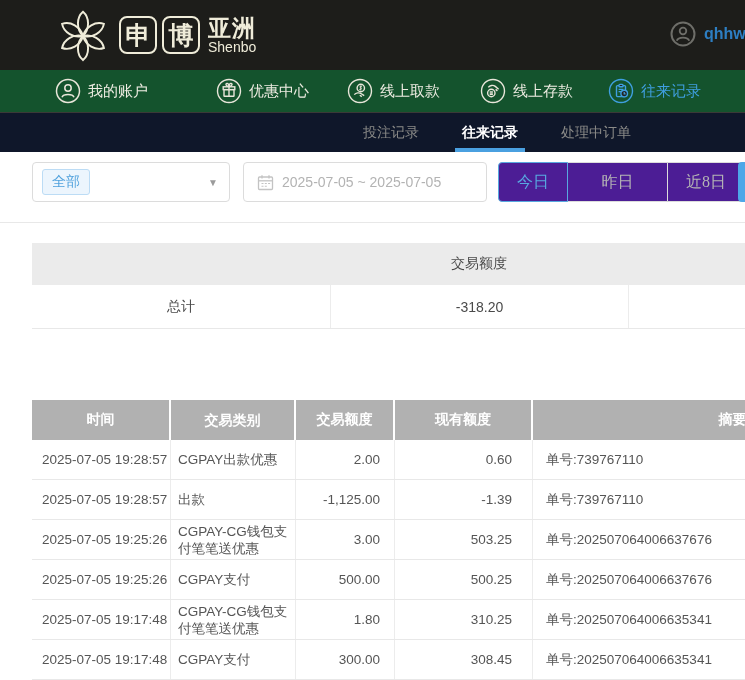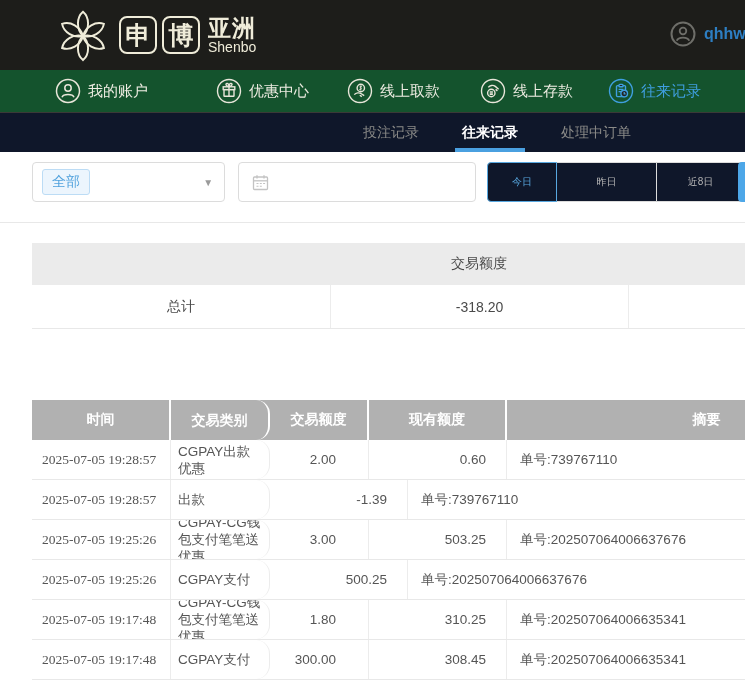--- a/index.html
+++ b/index.html
@@ -45,25 +45,25 @@
   .select-box { position:relative; width:198px; height:40px; border:1px solid #dcdcdc;
                 border-radius:4px; display:flex; align-items:center; background:#fff; }
   .chip { margin-left:9px; background:#ecf5fd; border:1px solid #bcdcf5; border-radius:3px;
           color:#51a2dd; font-size:14px; padding:3px 9px; }
   .select-arrow { position:absolute; right:11px; color:#9b9b9b; font-size:10px; }
   .date-box { margin-left:13px; width:244px; height:40px; border:1px solid #dcdcdc;
               border-radius:4px; display:flex; align-items:center; background:#fff; }
   .cal-ic { margin:0 8px 0 13px; display:flex; }
   .date-text { color:#b3b3b3; font-size:14px; white-space:nowrap; }
   .btn-group { display:flex; margin-left:11px; }
-  .qbtn { height:40px; background:#0f172a; border:1px solid #dcdcdc; color:#b5b5b5;
-          font-size:10px; cursor:pointer; font-family:Liberation Sans, sans-serif; }
+  .qbtn { height:40px; background:#4c1d95; border:1px solid #dcdcdc; color:#b5b5b5;
+          font-size:16px; cursor:pointer; font-family:Liberation Serif, serif; }
   .qbtn.b0 { width:70px; border-radius:4px 0 0 4px; }
   .qbtn.b1 { width:101px; margin-left:-1px; }
-  .qbtn.b2 { width:89px; margin-left:-1px; border-radius:0 4px 4px 0; }
+  .qbtn.b2 { width:78px; margin-left:-1px; border-radius:0 4px 4px 0; }
   .qbtn.active { border:1px solid #58a8e0; color:#58a8e0; position:relative; z-index:2; }
   .search-btn { position:absolute; left:706px; top:0; width:40px; height:40px;
                 background:#4da7e8; border:none; border-radius:4px; cursor:pointer; }
 
   .hr-line { margin-top:20px; height:1px; background:#e8e8e8; width:745px; }
 
   
   .summary { margin:20px 0 0 32px; width:900px; }
   .summary .s-head { display:flex; height:42px; background:#ebebeb; align-items:center; }
   .summary .s-head .sc { text-align:center; color:#4a4a4a; font-size:14px; }
@@ -75,23 +75,23 @@
 
   
   .dtable { margin:71px 0 0 32px; width:900px; font-size:13.5px; color:#555; }
   .t-head { display:flex; height:40px; background:#b1b1b1; }
   .t-head .hc { display:flex; align-items:center; justify-content:center; color:#fff;
                 font-weight:bold; font-size:14px; border-right:2px solid #fff; }
   .t-head .hc:last-child { border-right:none; }
   .t-row { display:flex; height:40px; border-bottom:1px solid #e8e8e8; }
   .t-row .tc { display:flex; align-items:center; border-right:1px solid #ececec; overflow:hidden; }
   .t-row .tc:last-child { border-right:none; }
-  .c0 { width:139px; padding-left:10px;font-family:Liberation Serif, serif; }
-  .c1 { width:99px; padding:2px 6px 2px 7px; line-height:17px;border-radius:14px; }
-  .c2 { width:99px;  padding-right:32px; justify-content:flex-end; }
+  .c0 { width:139px; padding-left:10px; }
+  .c1 { width:125px; padding:2px 6px 2px 7px; line-height:17px; }
+  .c2 { width:99px;  padding-right:14px; justify-content:flex-end; }
   .c3 { width:138px; padding-right:20px; justify-content:flex-end; }
   .c4 { width:399px; padding-left:13px; }
   .t-head .c0,.t-head .c1,.t-head .c2,.t-head .c3,.t-head .c4 { padding:0; justify-content:center; }
 </style>
 </head>
 <body>
 
 <div class="page">
 
   <div class="top-header">
@@ -206,20 +206,21 @@
     <div class="date-box">
       <span class="cal-ic">
         <svg width="17" height="17" viewBox="0 0 17 17" fill="none" stroke="#c3c3c3" stroke-width="1.3">
           <rect x="1.5" y="3" width="14" height="12.5" rx="1"></rect>
           <line x1="1.5" y1="6.8" x2="15.5" y2="6.8"></line>
           <line x1="5" y1="1.2" x2="5" y2="4.6"></line>
           <line x1="12" y1="1.2" x2="12" y2="4.6"></line>
           <path d="M4.5,9.5 h2 M7.8,9.5 h2 M11.1,9.5 h2 M4.5,12.3 h2 M7.8,12.3 h2" stroke-width="1.1"></path>
         </svg>
       </span>
+      <span class="date-text">2025-07-05 ~ 2025-07-05</span>
     </div>
     <div class="btn-group">
       <button class="qbtn b0 active">今日</button>
       <button class="qbtn b1">昨日</button>
       <button class="qbtn b2">近8日</button>
     </div>
     <button class="search-btn"></button>
   </div>
 
   <div class="hr-line"></div>
@@ -249,33 +250,35 @@
     <div class="t-row">
       <div class="tc c0">2025-07-05 19:28:57</div>
       <div class="tc c1">CGPAY出款优惠</div>
       <div class="tc c2">2.00</div>
       <div class="tc c3">0.60</div>
       <div class="tc c4">单号:739767110</div>
     </div>
     <div class="t-row">
       <div class="tc c0">2025-07-05 19:28:57</div>
       <div class="tc c1">出款</div>
+      <div class="tc c2">-1,125.00</div>
       <div class="tc c3">-1.39</div>
       <div class="tc c4">单号:739767110</div>
     </div>
     <div class="t-row">
       <div class="tc c0">2025-07-05 19:25:26</div>
       <div class="tc c1">CGPAY-CG钱包支付笔笔送优惠</div>
       <div class="tc c2">3.00</div>
       <div class="tc c3">503.25</div>
       <div class="tc c4">单号:202507064006637676</div>
     </div>
     <div class="t-row">
       <div class="tc c0">2025-07-05 19:25:26</div>
       <div class="tc c1">CGPAY支付</div>
+      <div class="tc c2">500.00</div>
       <div class="tc c3">500.25</div>
       <div class="tc c4">单号:202507064006637676</div>
     </div>
     <div class="t-row">
       <div class="tc c0">2025-07-05 19:17:48</div>
       <div class="tc c1">CGPAY-CG钱包支付笔笔送优惠</div>
       <div class="tc c2">1.80</div>
       <div class="tc c3">310.25</div>
       <div class="tc c4">单号:202507064006635341</div>
     </div>

